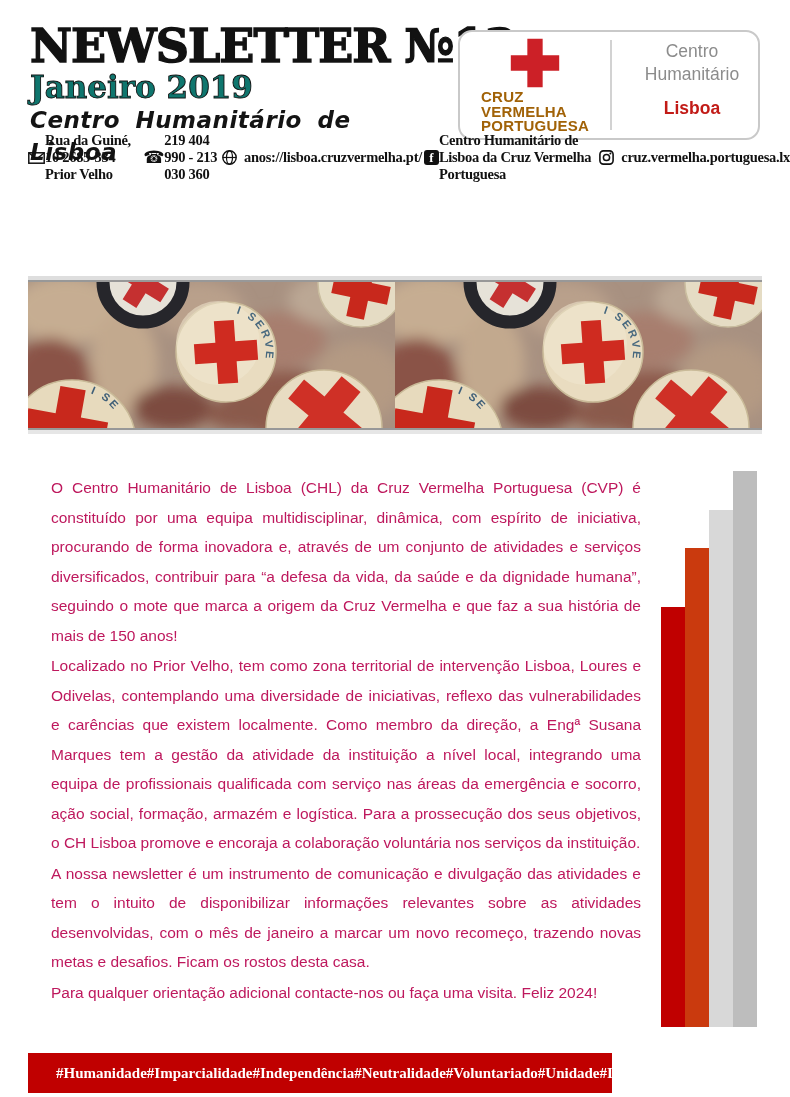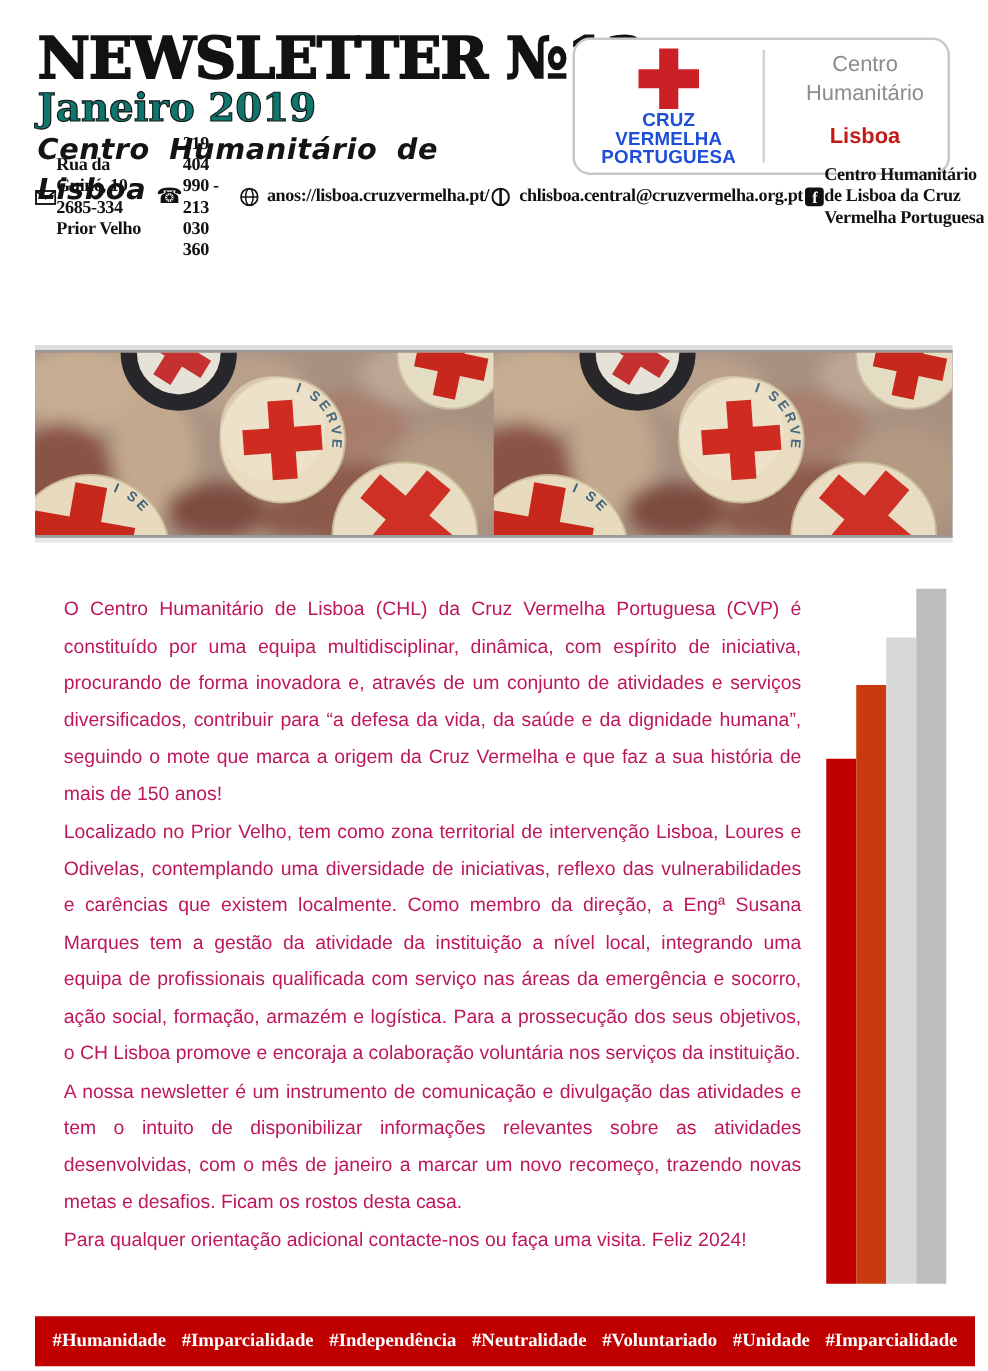--- a/index.html
+++ b/index.html
@@ -16,22 +16,22 @@
   .nl-org{font-family:"DejaVu Sans","Liberation Sans",sans-serif;font-style:italic;
           font-weight:bold;font-size:23px;line-height:32px;color:#141414;
           letter-spacing:0.5px;word-spacing:7px;}
 
   
   .logo-box{position:absolute;left:458px;top:30px;width:302px;height:110px;
             border:2px solid #c9c9c9;border-radius:14px;background:#fff;
             display:flex;align-items:stretch;box-sizing:border-box;}
   .logo-left{width:150px;display:flex;flex-direction:column;align-items:center;
              justify-content:flex-start;padding-top:6px;}
-  .logo-words{font-weight:bold;font-size:15px;line-height:14.5px;color:#1d4ed8;
-              text-align:center;letter-spacing:0.2px;margin-top:2px;}
+  .logo-words{font-weight:bold;font-size:15px;line-height:14.5px;color:#a16207;
+              text-align:left;letter-spacing:0.2px;margin-top:2px;}
   .logo-divider{width:2px;background:#d2d2d2;margin:8px 0;}
   .logo-right{flex:1;padding:8px 0 0 14px;font-size:17.5px;line-height:22.5px;text-align:center;}
   .logo-right .gray{color:#8c8c8c;}
   .logo-right .red{font-weight:bold;margin-top:12px;}
 
   
   .contact{position:absolute;left:28px;top:149px;display:flex;flex-direction:row;gap:2px;}
   .c-row{display:flex;align-items:center;height:17.5px;}
   .c-ico{width:22px;display:flex;align-items:center;justify-content:flex-start;
          font-size:17px;line-height:17px;color:#111;font-family:"DejaVu Sans",sans-serif;}
@@ -53,23 +53,23 @@
   .article p{margin:1px;font-size:15.5px;line-height:29.5px;text-align:justify;color:#be185d;}
 
   
   .sbar{position:absolute;width:24px;}
   .sbar1{left:661px;top:607px;height:420px;}
   .sbar2{left:685px;top:548px;height:479px;}
   .sbar3{left:709px;top:510px;height:517px;}
   .sbar4{left:733px;top:471px;height:556px;}
 
   
-  .footer{position:absolute;left:28px;top:1053px;width:752px;height:40px;
+  .footer{position:absolute;left:28px;top:1053px;width:584px;height:40px;
           display:flex;align-items:center;justify-content:space-between;
-          padding:0 14px;box-sizing:border-box;}
+          padding:0 28px;box-sizing:border-box;}
   .footer span{font-family:"Liberation Serif",serif;font-weight:bold;font-size:15px;
                color:#ffffff;white-space:nowrap;}
 </style>
 </head>
 <body>
 
 <div class="page">
 
   <div class="masthead">
     <div class="nl-title">NEWSLETTER №13</div>
@@ -115,32 +115,33 @@
         <svg width="15" height="15" viewBox="0 0 15 15">
             <circle cx="7.5" cy="7.5" r="6.7" fill="none" stroke="#111" stroke-width="1.4"></circle>
             <ellipse cx="7.5" cy="7.5" rx="3" ry="6.7" fill="none" stroke="#111" stroke-width="1.2"></ellipse>
             <line x1="0.8" y1="7.5" x2="14.2" y2="7.5" stroke="#111" stroke-width="1.2"></line>
           </svg>
       </span>
       <span class="c-txt">anos://lisboa.cruzvermelha.pt/</span>
     </div>
     <div class="c-row">
       <span class="c-ico">
+        <span class="fb-badge">f</span>
+      </span>
+      <span class="c-txt">Centro Humanitário de Lisboa da Cruz Vermelha Portuguesa</span>
+    </div>
+    <div class="c-row">
+      <span class="c-ico">
         <svg width="15" height="15" viewBox="0 0 15 15">
-            <circle cx="7.5" cy="7.5" r="6.6" fill="none" stroke="#111" stroke-width="1.6"></circle>
-            <line x1="7.5" y1="0.9" x2="7.5" y2="14.1" stroke="#111" stroke-width="2"></line>
+            <rect x="0.9" y="0.9" width="13.2" height="13.2" rx="3.5" fill="none" stroke="#111" stroke-width="1.6"></rect>
+            <circle cx="7.5" cy="7.5" r="3.1" fill="none" stroke="#111" stroke-width="1.5"></circle>
+            <circle cx="11.4" cy="3.6" r="1" fill="#111"></circle>
           </svg>
       </span>
-      <span class="c-txt">chlisboa.central@cruzvermelha.org.pt</span>
-    </div>
-    <div class="c-row">
-      <span class="c-ico">
-        <span class="fb-badge">f</span>
-      </span>
-      <span class="c-txt">Centro Humanitário de Lisboa da Cruz Vermelha Portuguesa</span>
+      <span class="c-txt">cruz.vermelha.portuguesa.lx</span>
     </div>
   </div>
 
   <svg width="0" height="0" style="position:absolute">
     <defs>
       <filter id="bgblur" x="-30%" y="-30%" width="160%" height="160%">
           <feGaussianBlur stdDeviation="7"></feGaussianBlur>
         </filter>
       <g id="photo-scene">
         <rect width="367" height="146" fill="#a89181"></rect>

